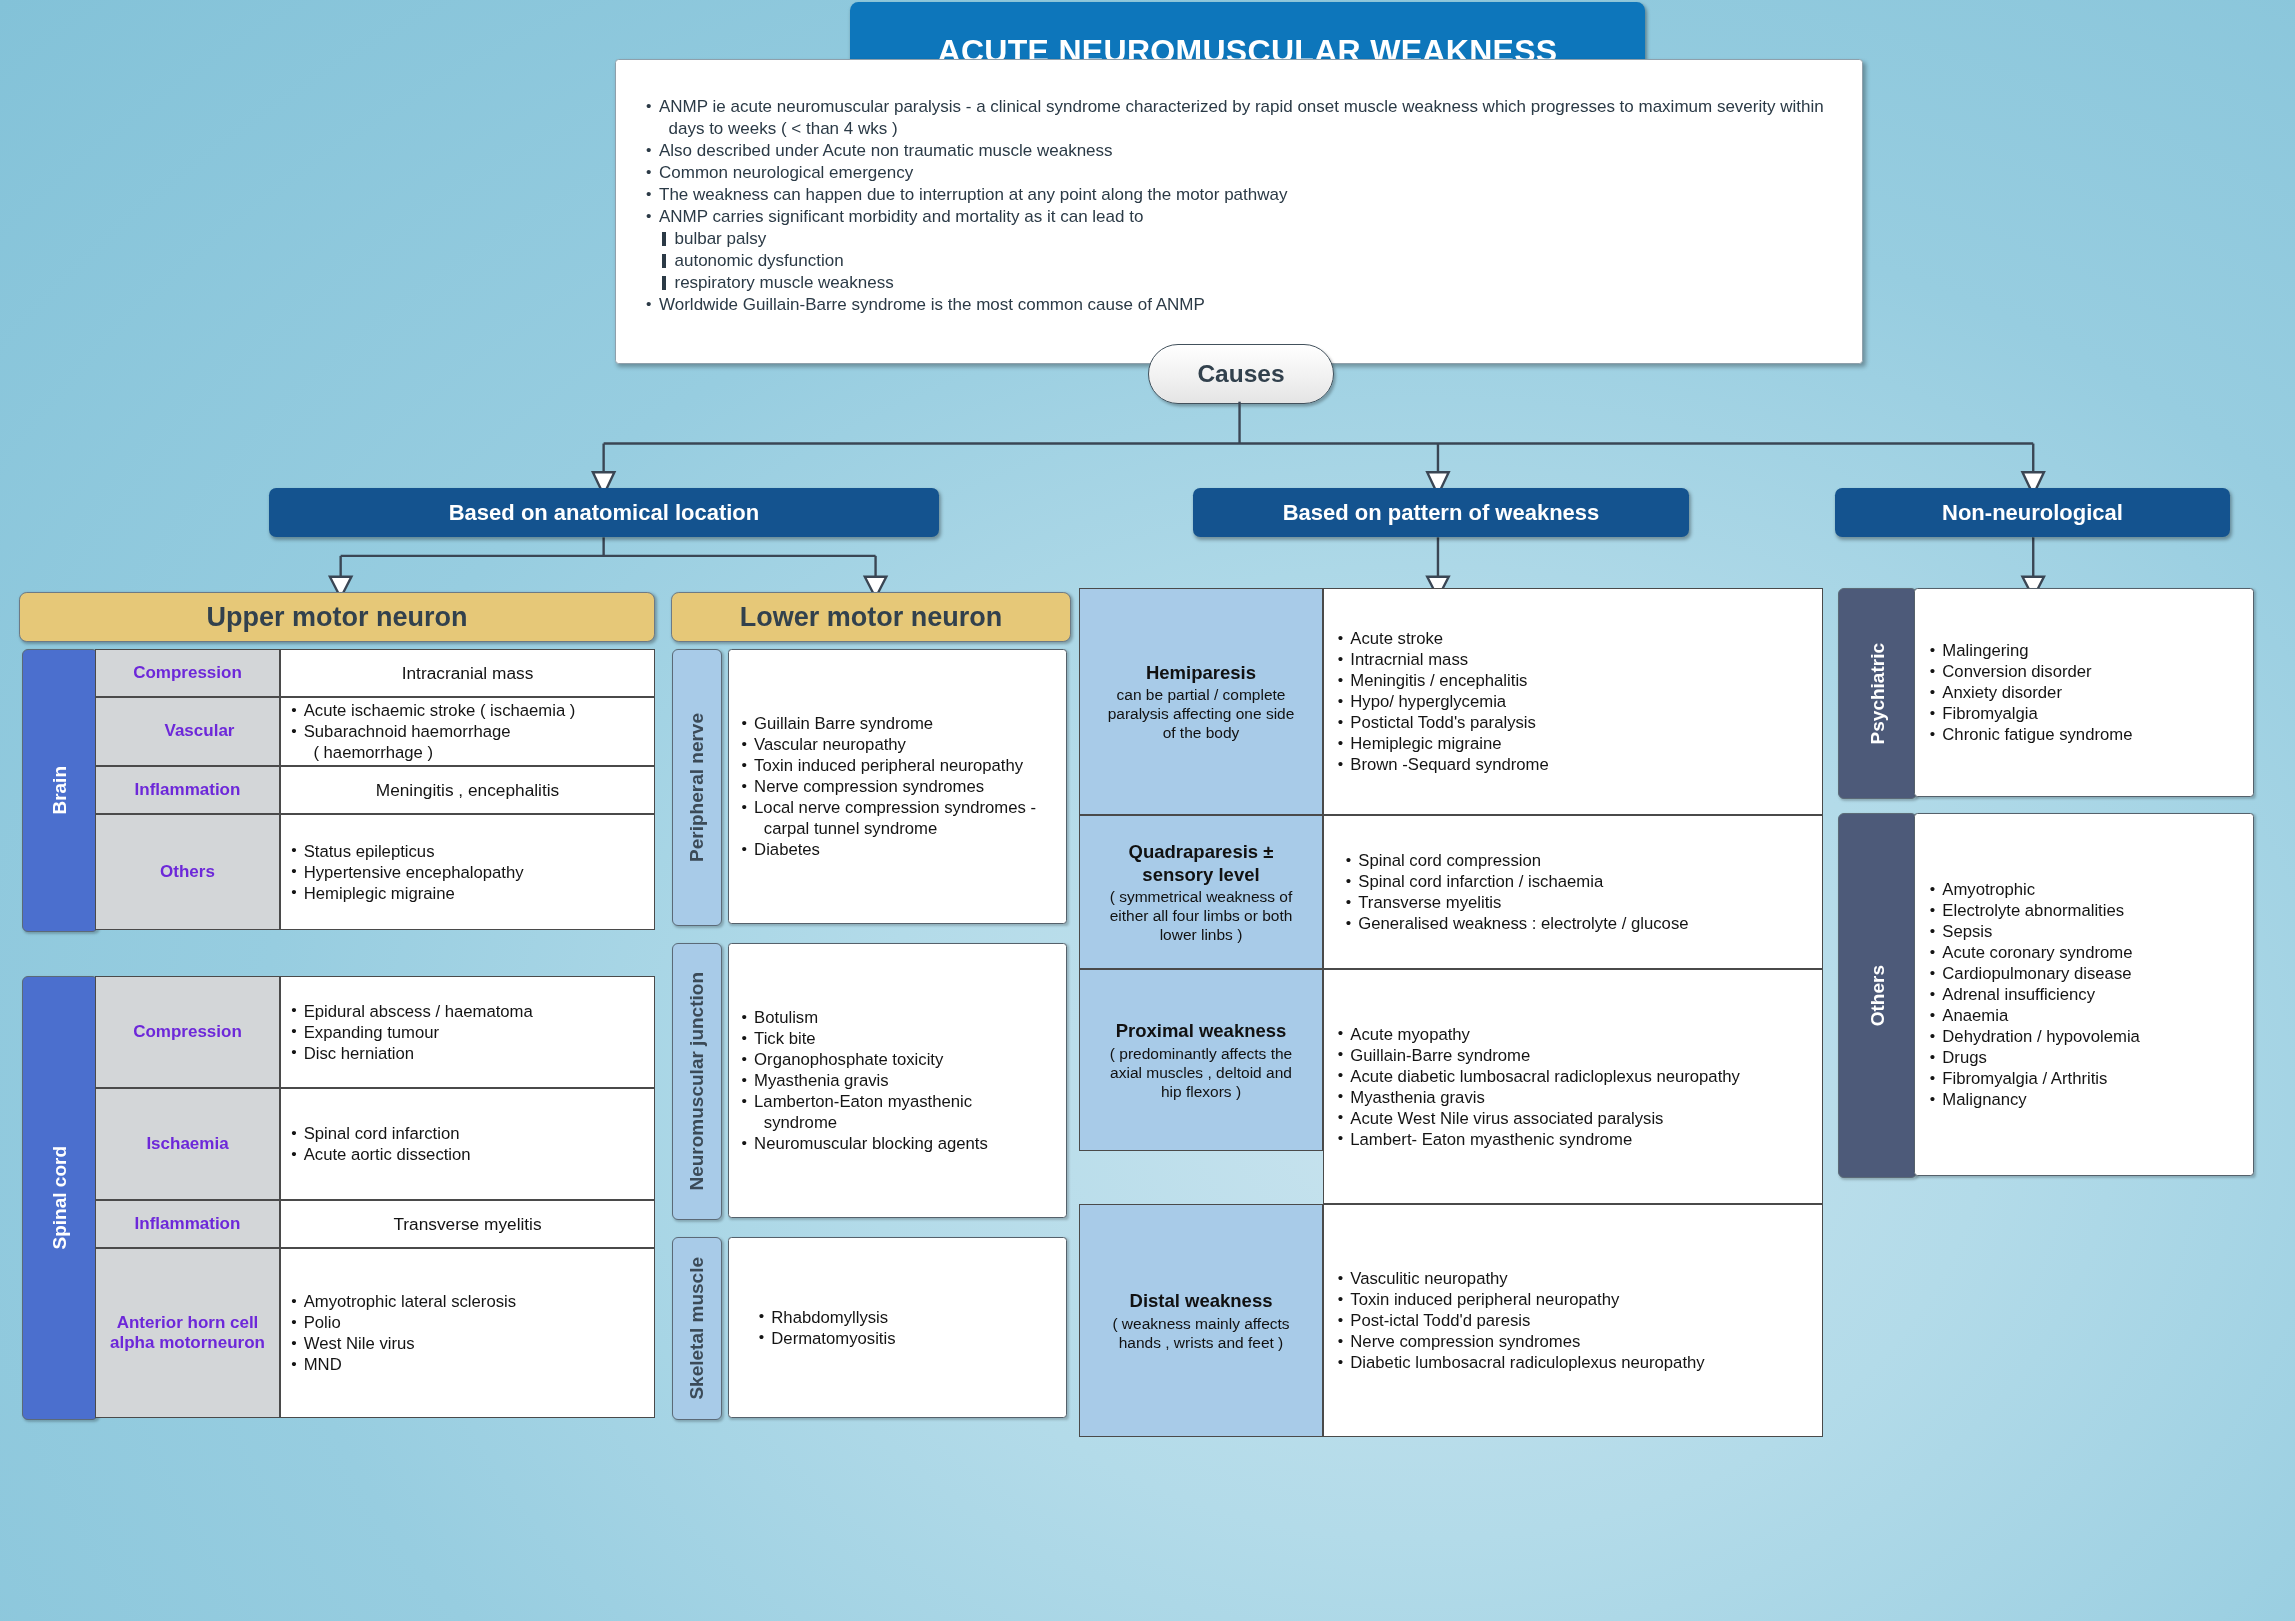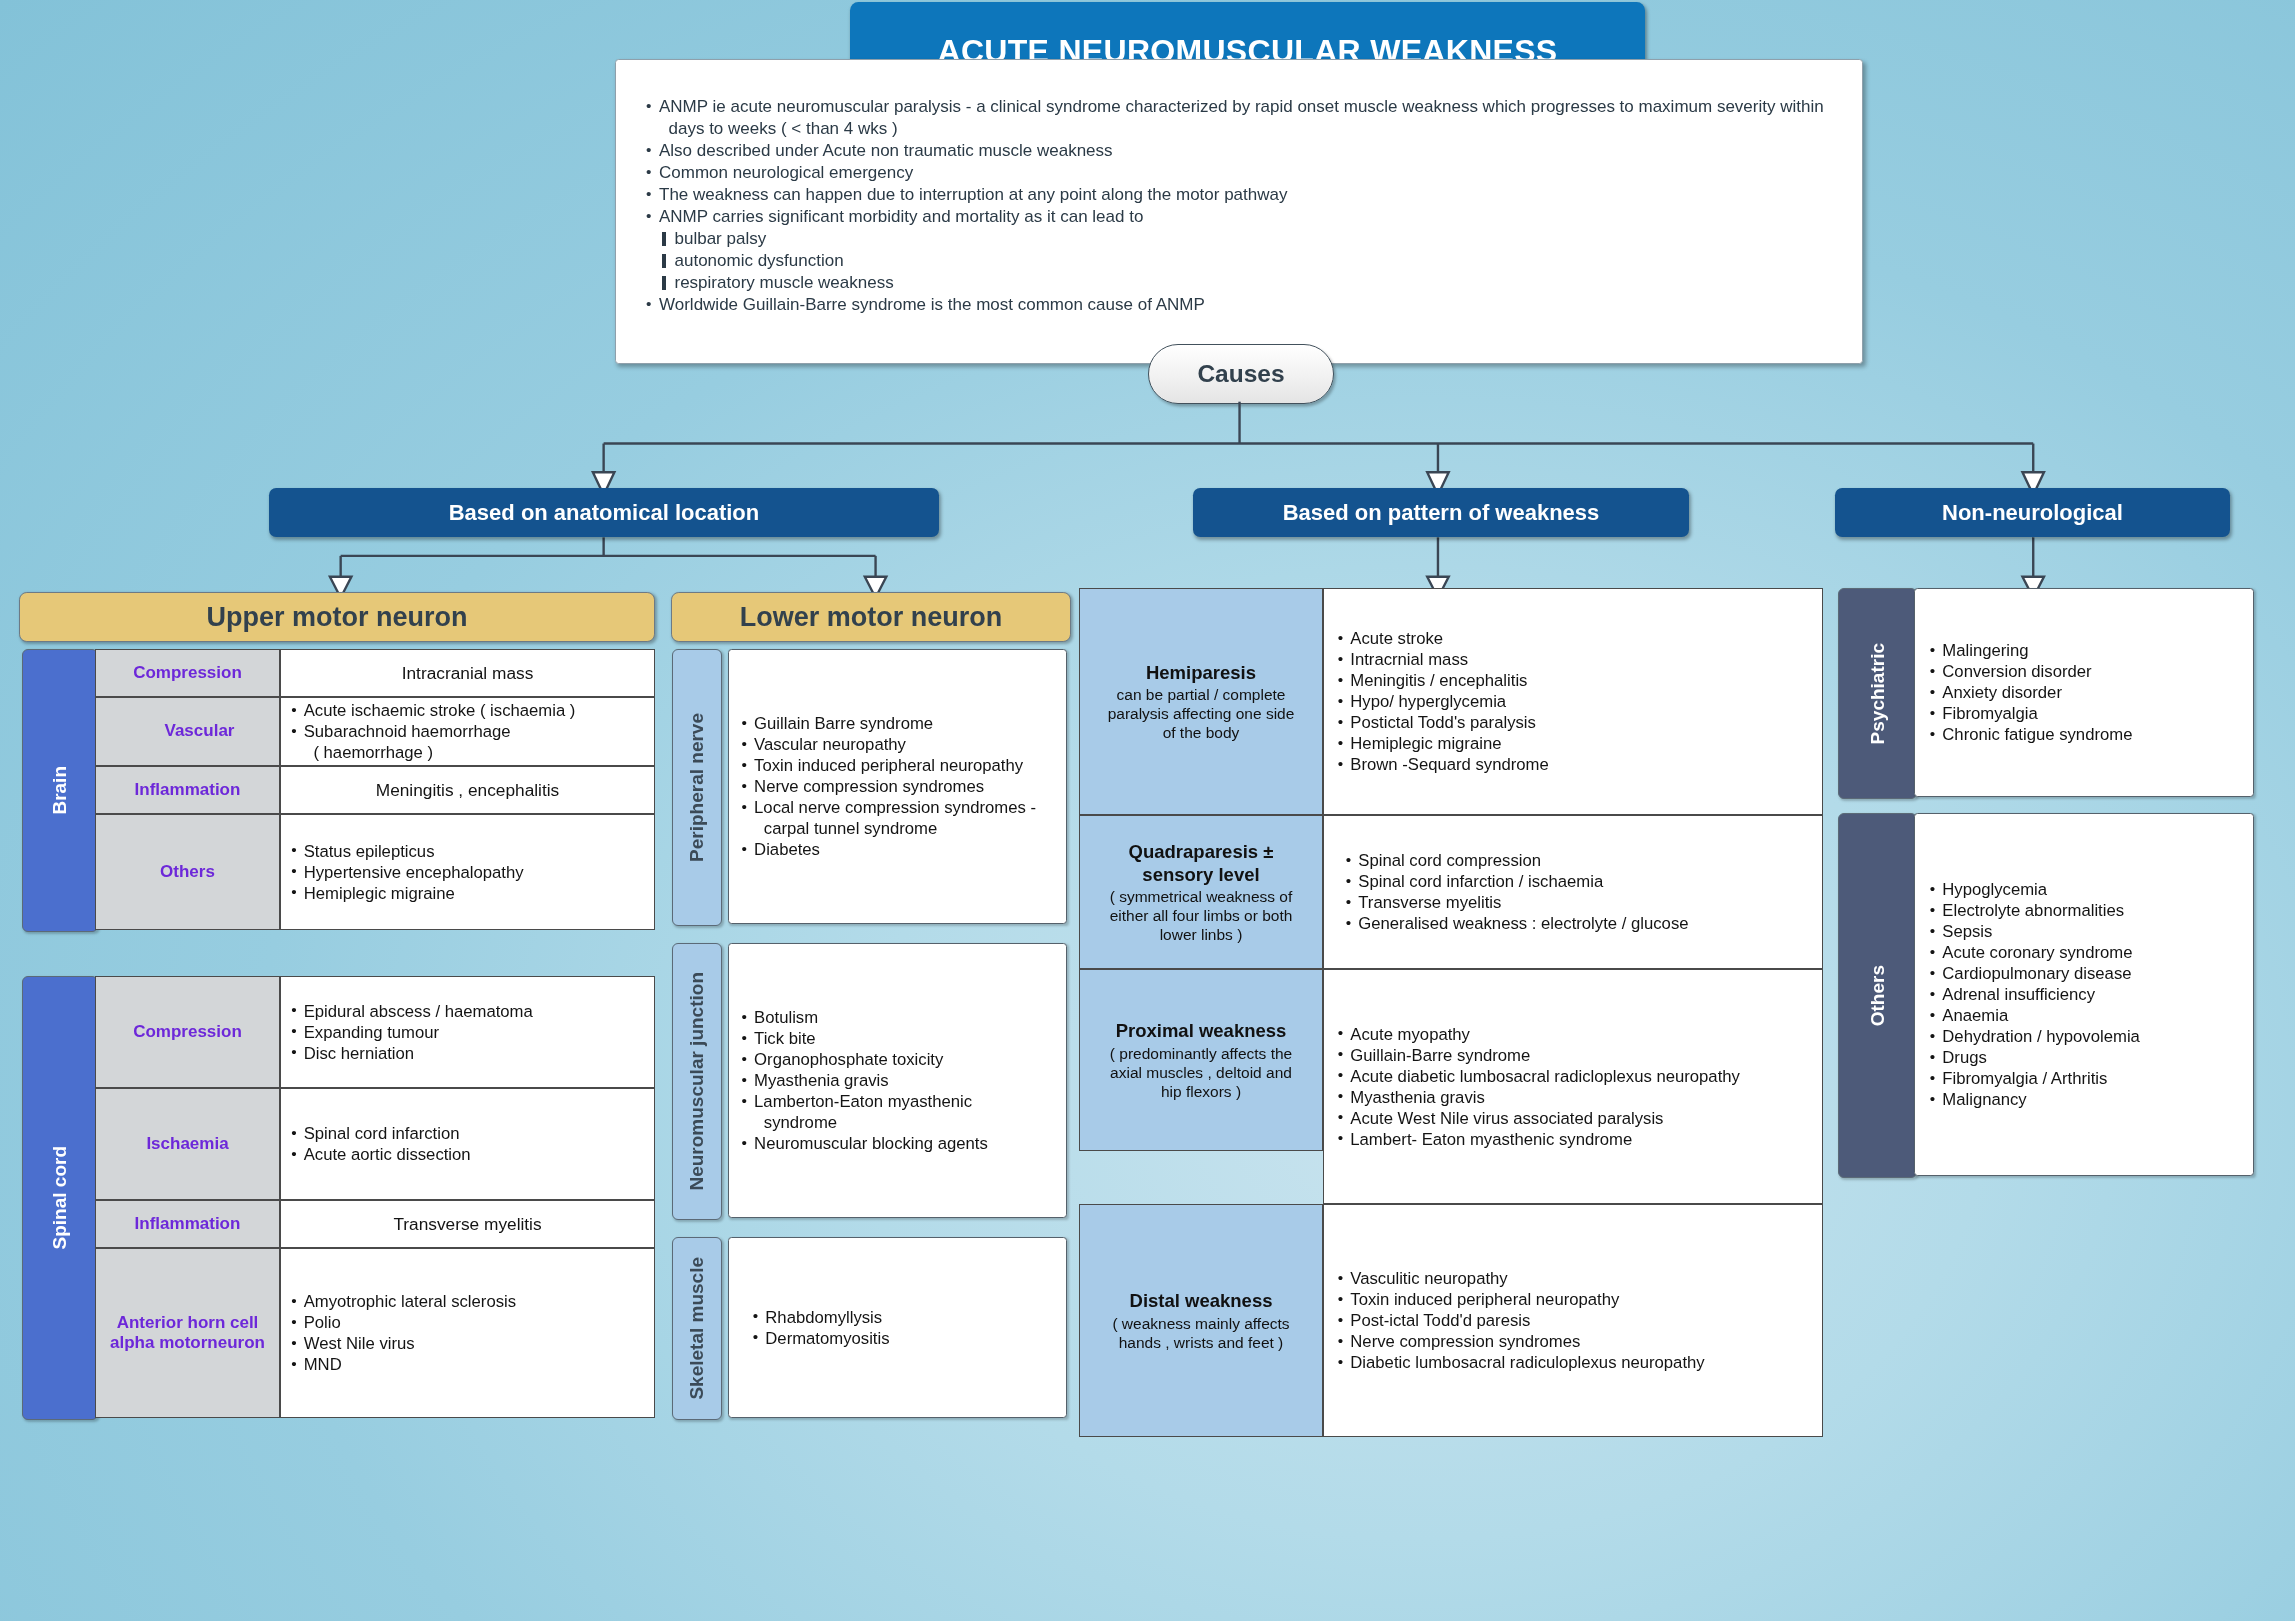--- a/index.html
+++ b/index.html
@@ -317,21 +317,21 @@
     <li>Lamberton-Eaton myasthenic</li>
     <li class="cont">syndrome</li>
     <li>Neuromuscular blocking agents</li>
   </ul>
     </div>
 </div>
 
 <div class="sidecap lmn" style="left:672px;top:1237px;width:48px;height:181px;">
   <span class="t">Skeletal muscle</span>
 </div>
-<div class="whitebox" style="left:728px;top:1237px;width:339px;height:181px;padding:6px 22px;">
+<div class="whitebox" style="left:728px;top:1237px;width:339px;height:181px;padding:6px 28px;">
   <div class="vcenter">
       <ul class="bl">
     <li>Rhabdomyllysis</li>
     <li>Dermatomyositis</li>
   </ul>
     </div>
 </div>
 
 <div class="pat-label" style="left:1079px;top:588px;width:244px;height:227px;">
   <div class="hd" style="white-space:pre-line;">Hemiparesis</div>
@@ -414,21 +414,21 @@
   </ul>
     </div>
 </div>
 
 <div class="sidecap dark" style="left:1838px;top:813px;width:77px;height:363px;">
   <span class="t">Others</span>
 </div>
 <div class="whitebox" style="left:1914px;top:813px;width:340px;height:363px;padding:6px 13px;">
   <div class="vcenter">
       <ul class="bl">
-    <li>Hypoglycemia</li>
+    <li>Amyotrophic</li>
     <li>Electrolyte abnormalities</li>
     <li>Sepsis</li>
     <li>Acute coronary syndrome</li>
     <li>Cardiopulmonary disease</li>
     <li>Adrenal insufficiency</li>
     <li>Anaemia</li>
     <li>Dehydration / hypovolemia</li>
     <li>Drugs</li>
     <li>Fibromyalgia / Arthritis</li>
     <li>Malignancy</li>

